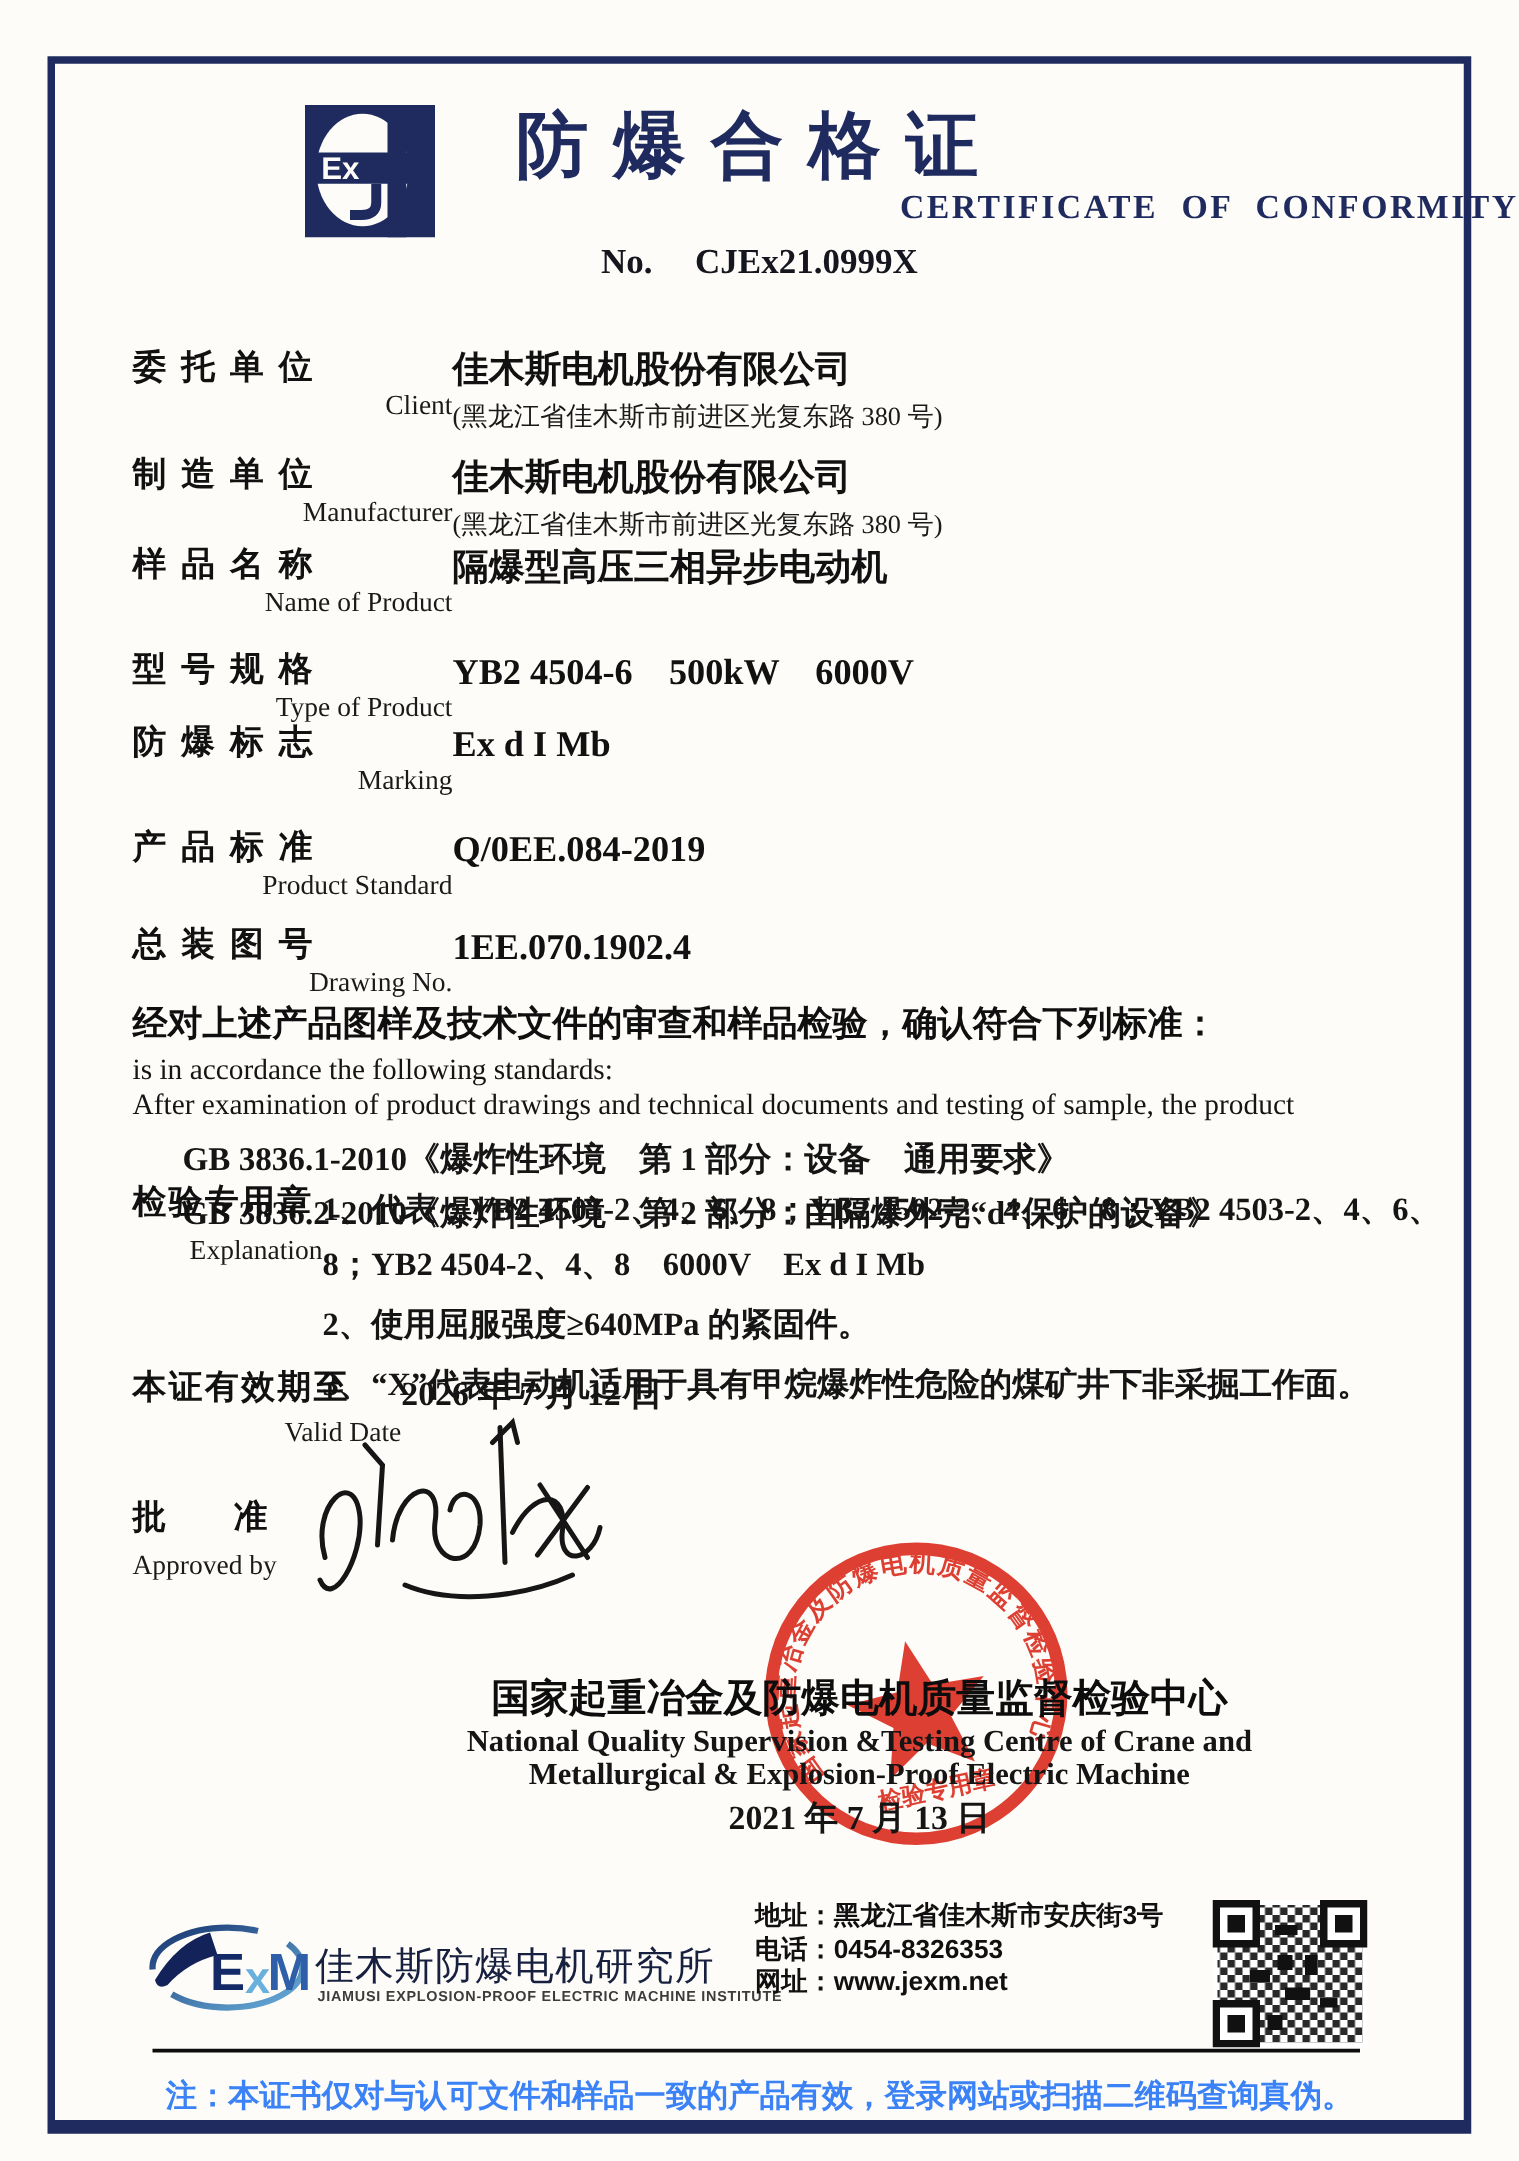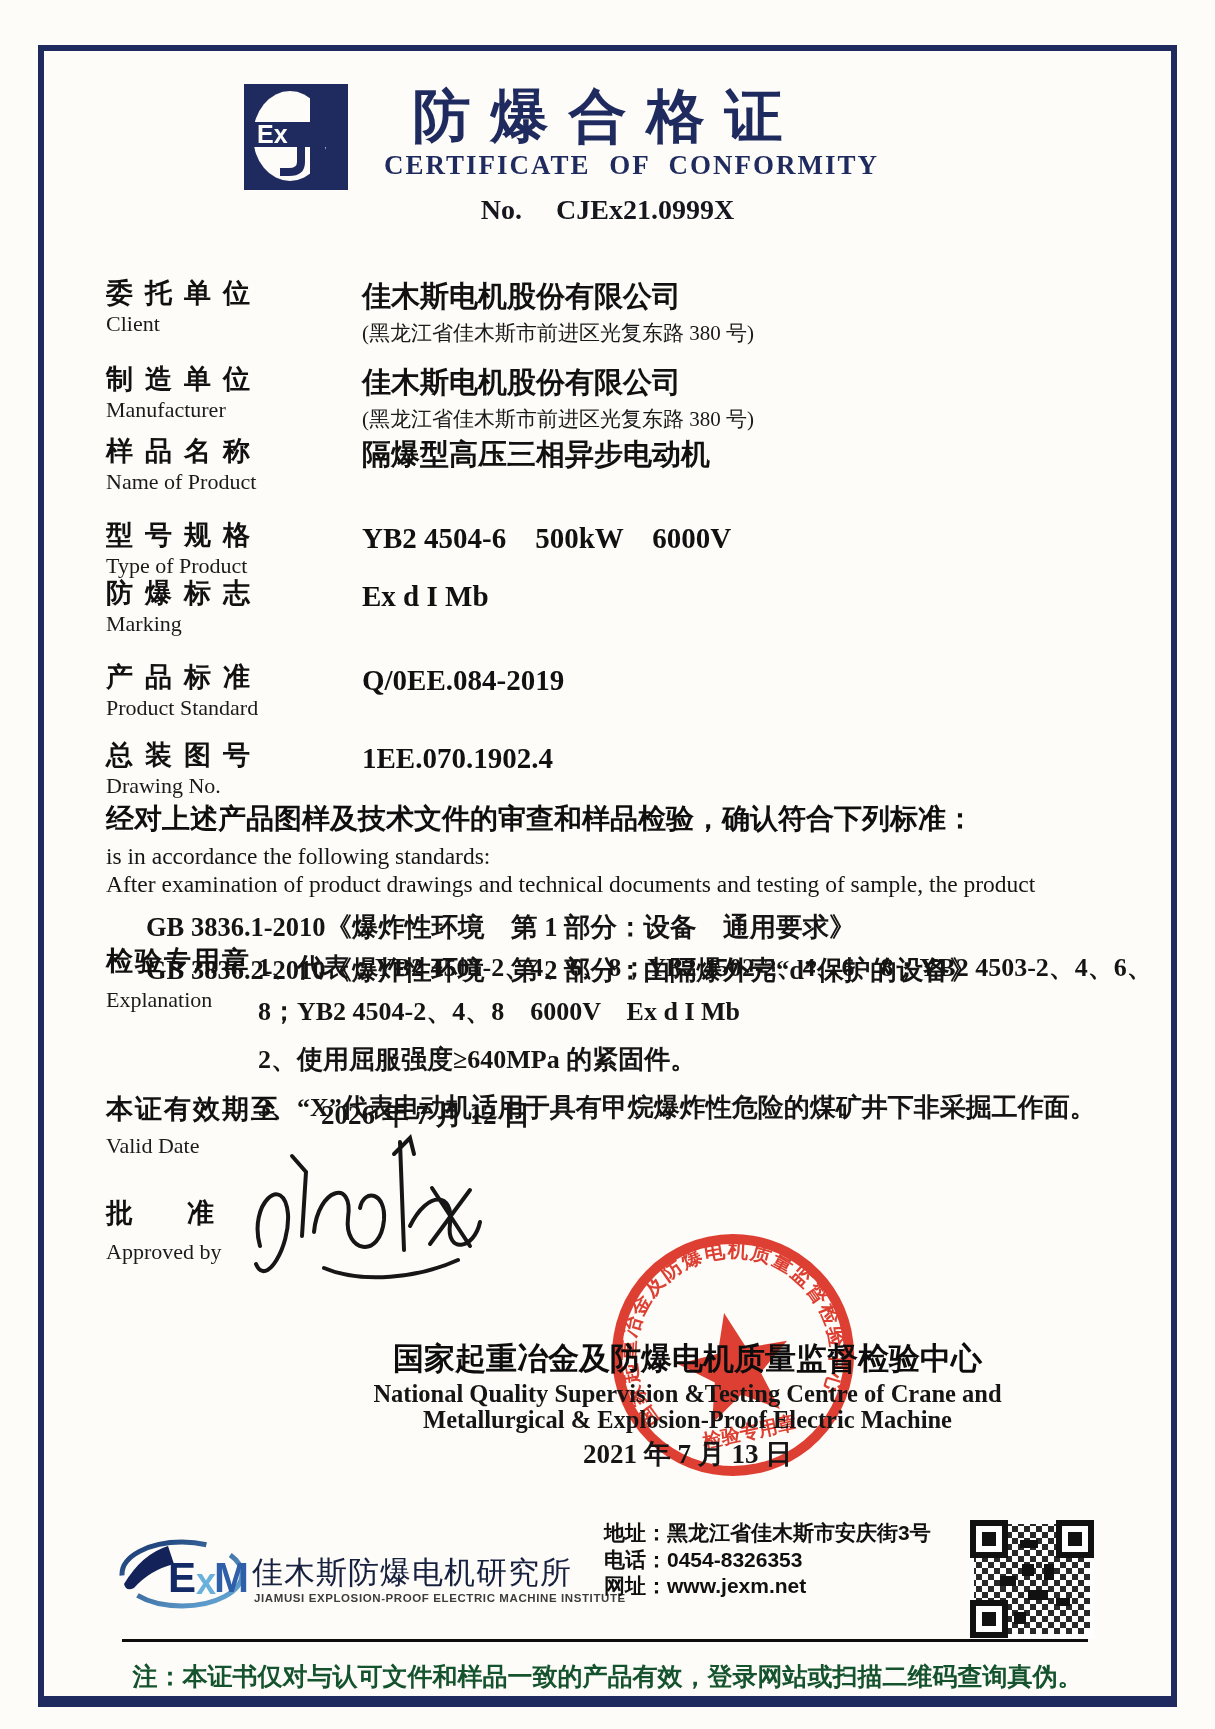--- a/index.html
+++ b/index.html
@@ -6,30 +6,30 @@
   body{width:1215px;height:1729px;background:#ffffff;position:relative;
        font-family:"Liberation Serif","DejaVu Serif",serif;color:#151515;}
   .page{position:absolute;inset:0;background:#fdfcf8;overflow:hidden;}
   .abs{position:absolute;}
   .frame{position:absolute;left:38px;top:45px;width:1139px;height:1662px;
          border:6px solid #1f2b5e;border-bottom-width:11px;box-sizing:border-box;}
   
   .exlogo{left:244px;top:84px;width:104px;height:106px;}
   .title-cn{left:0;right:0;top:78px;text-align:center;font-family:"Liberation Sans","DejaVu Sans",sans-serif;
             font-weight:bold;font-size:58px;color:#1f2b5e;letter-spacing:20px;}
-  .title-en{left:0;right:0;top:150px;text-align:center;font-weight:bold;font-size:27px;color:#1f2b5e;
+  .title-en{left:0;right:0;top:150px;text-align:right;font-weight:bold;font-size:27px;color:#1f2b5e;
             letter-spacing:2px;word-spacing:10px;padding-left:48px;}
   .cert-no{left:0;right:0;top:194px;text-align:center;font-weight:bold;font-size:28px;color:#16161f;}
   .cert-no .gap{display:inline-block;width:34px;}
   
   .fields{left:106px;top:278px;right:60px;}
   .frow{display:grid;grid-template-columns:256px 1fr;}
   .lab-cn{font-family:"Liberation Sans","DejaVu Sans",sans-serif;font-weight:bold;font-size:27px;
           letter-spacing:12px;color:#111;line-height:1.15;}
-  .lab-en{font-size:22px;color:#1a1a1a;line-height:1.2;margin-top:2px;}
+  .lab-en{font-size:22px;color:#1a1a1a;line-height:1.2;margin-top:2px;text-align:right;}
   .fval{font-size:29px;font-weight:600;color:#111;line-height:1.15;padding-top:2px;}
   .fnote{font-size:21px;color:#1a1a1a;margin-top:6px;font-weight:500;}
   
   .conf{left:106px;top:800px;right:50px;}
   .conf-cn{font-family:"Liberation Sans","DejaVu Sans",sans-serif;font-weight:bold;font-size:28px;color:#0f0f0f;}
   .conf-en{font-size:23.5px;line-height:28px;margin-top:4px;}
   .gbline{font-size:26.5px;font-weight:600;padding-left:40px;line-height:43px;}
   .gb-wrap{margin-top:8px;}
   
   .expl{left:106px;top:946px;right:34px;display:grid;grid-template-columns:152px 1fr;}
@@ -51,21 +51,21 @@
   .inst-cn{left:252px;top:1552px;font-family:"Liberation Sans","DejaVu Sans",sans-serif;font-weight:normal;
            font-size:31px;color:#17213f;letter-spacing:1px;}
   .inst-en{left:254px;top:1592px;font-family:"Liberation Sans","DejaVu Sans",sans-serif;font-weight:bold;
            font-size:11.5px;color:#3c3c3c;letter-spacing:.6px;}
   .contacts{left:604px;top:1520px;font-family:"Liberation Sans","DejaVu Sans",sans-serif;
             font-weight:bold;font-size:21px;color:#101010;}
   .contacts .crow{line-height:26.5px;}
   .qr{left:970px;top:1520px;width:124px;height:118px;}
   .divider{left:122px;top:1639px;width:966px;height:3px;background:#0d0d0d;}
   .note{left:0;right:0;top:1660px;text-align:center;font-family:"Liberation Sans","DejaVu Sans",sans-serif;
-        font-weight:bold;font-size:25px;color:#14532d;}
+        font-weight:bold;font-size:25px;color:#3b82f6;}
 </style>
 </head>
 <body>
 
 <div class="page">
   <div class="frame"></div>
 
   <svg class="abs exlogo" viewBox="0 0 104 106">
     <rect x="0" y="0" width="104" height="106" fill="#1f2b5e"></rect>
     <ellipse cx="46" cy="52" rx="37" ry="45" fill="#fdfcf8"></ellipse>

